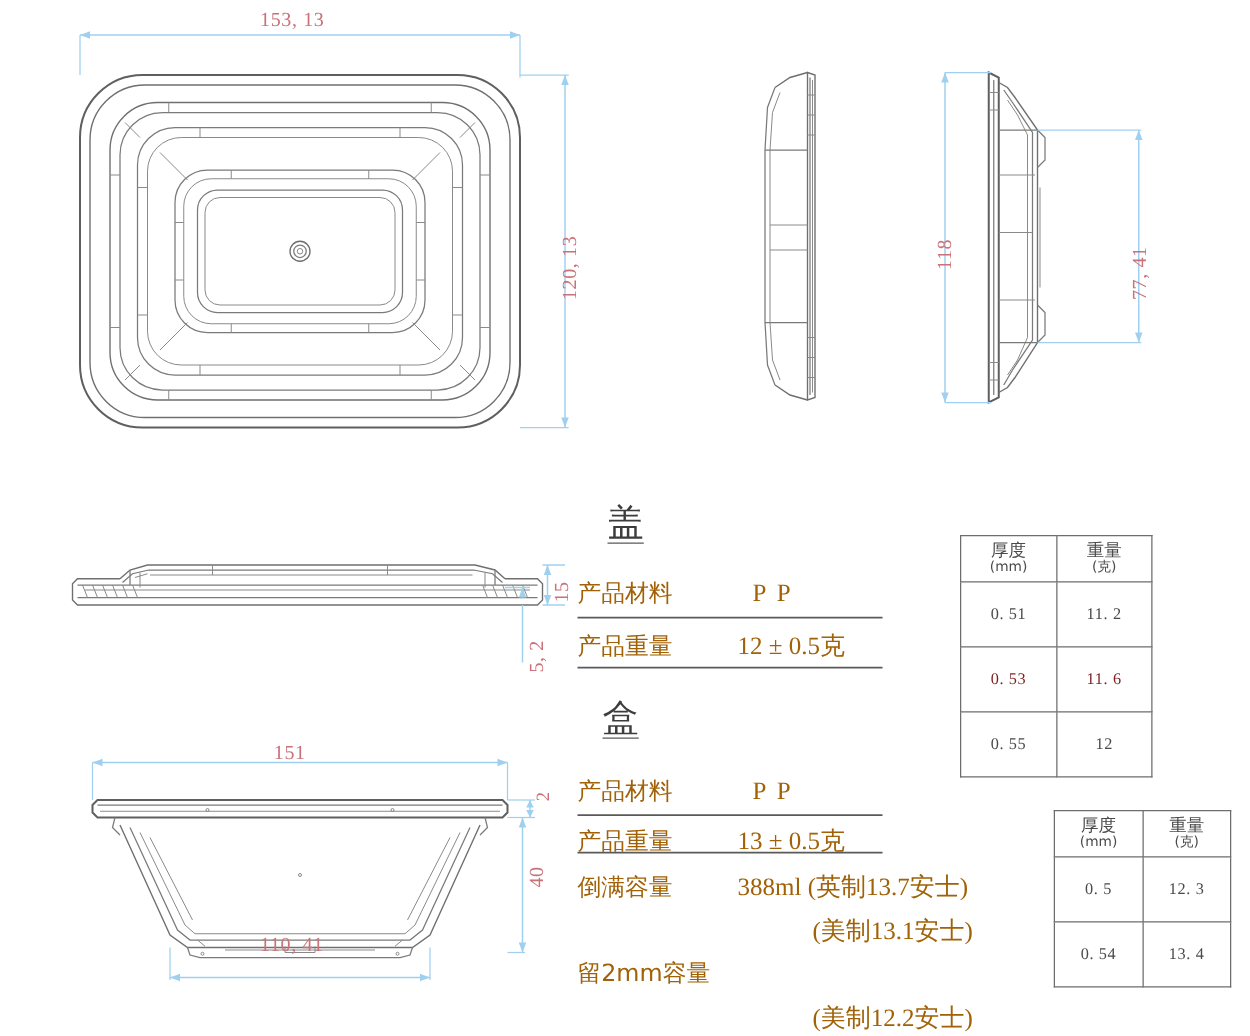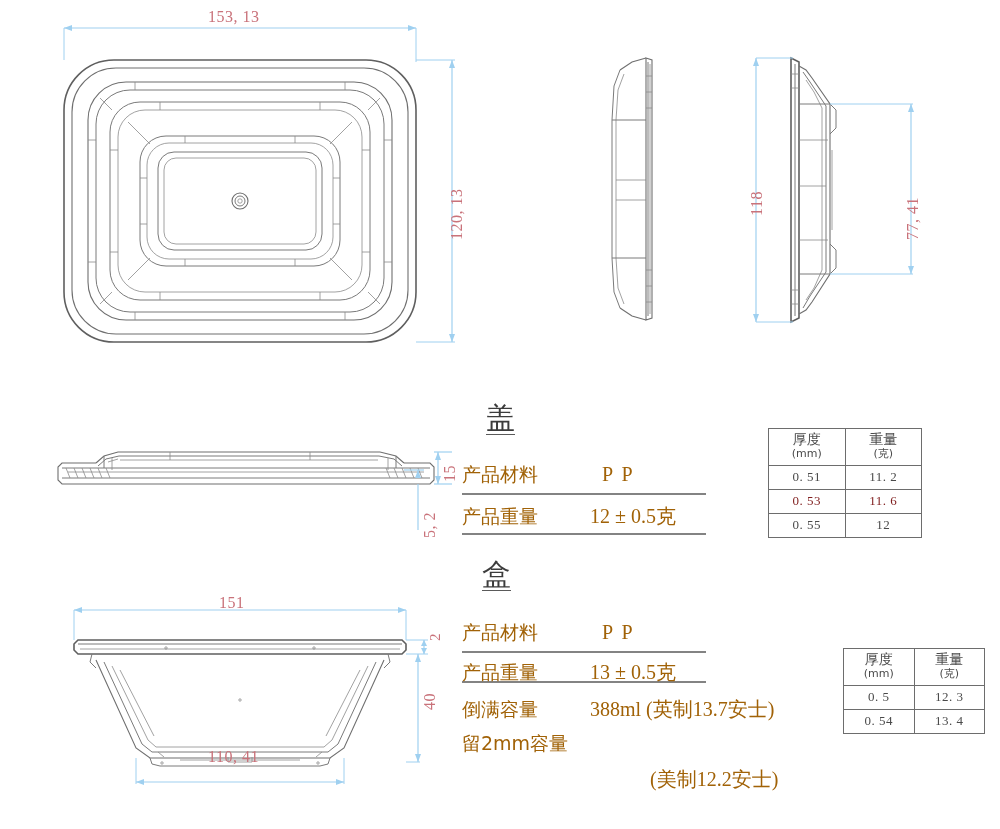--- a/index.html
+++ b/index.html
@@ -73,28 +73,28 @@
     border-collapse: collapse;
     font-family: "Liberation Serif", "DejaVu Serif", serif;
     font-size: 13px;
     color: #4a4a4a;
     background: #fff;
   }
   table.spec-table th,
   table.spec-table td {
     border: 1px solid #6d6d6d;
     text-align: center;
-    padding: 2px 0;
+    padding: 16px 0;
     font-weight: normal;
   }
   table.spec-table th {
     padding: 3px 0 4px 0;
   }
   table.spec-table th .cn {
-    font-family: Liberation Serif, serif;
+    font-family: Liberation Sans, sans-serif;
     font-size: 14px;
     display: block;
     line-height: 1.15;
   }
   table.spec-table th .unit {
     font-family: "DejaVu Sans", "Liberation Sans", sans-serif;
     font-size: 11px;
     display: block;
     line-height: 1.15;
   }
@@ -409,20 +409,24 @@
     </div>
     <div class="spec-row" style="margin-top:6px;">
       <span class="spec-label" style="width:110px;">产品重量</span>
       <span class="spec-value" style="margin-left:18px;">13 ± 0.5克</span>
     </div>
     <div class="spec-row" style="margin-top:4px;">
       <span class="spec-label" style="width:110px;">倒满容量</span>
       <span class="spec-value" style="margin-left:18px;">388ml (英制13.7安士)</span>
     </div>
     <div class="spec-row" style="margin-top:2px;">
+      <span class="spec-label" style="width:110px;"></span>
+      <span class="spec-value" style="margin-left:78px;">(美制13.1安士)</span>
+    </div>
+    <div class="spec-row" style="margin-top:2px;">
       <span class="spec-label" style="width:128px;">留2mm容量</span>
     </div>
     <div class="spec-row" style="margin-top:2px;">
       <span class="spec-label" style="width:128px;"></span>
       <span class="spec-value" style="margin-left:60px;">(美制12.2安士)</span>
     </div>
   </div>
 
   <table class="spec-table" style="left:768px; top:428px; width:154px;">
     <thead>

